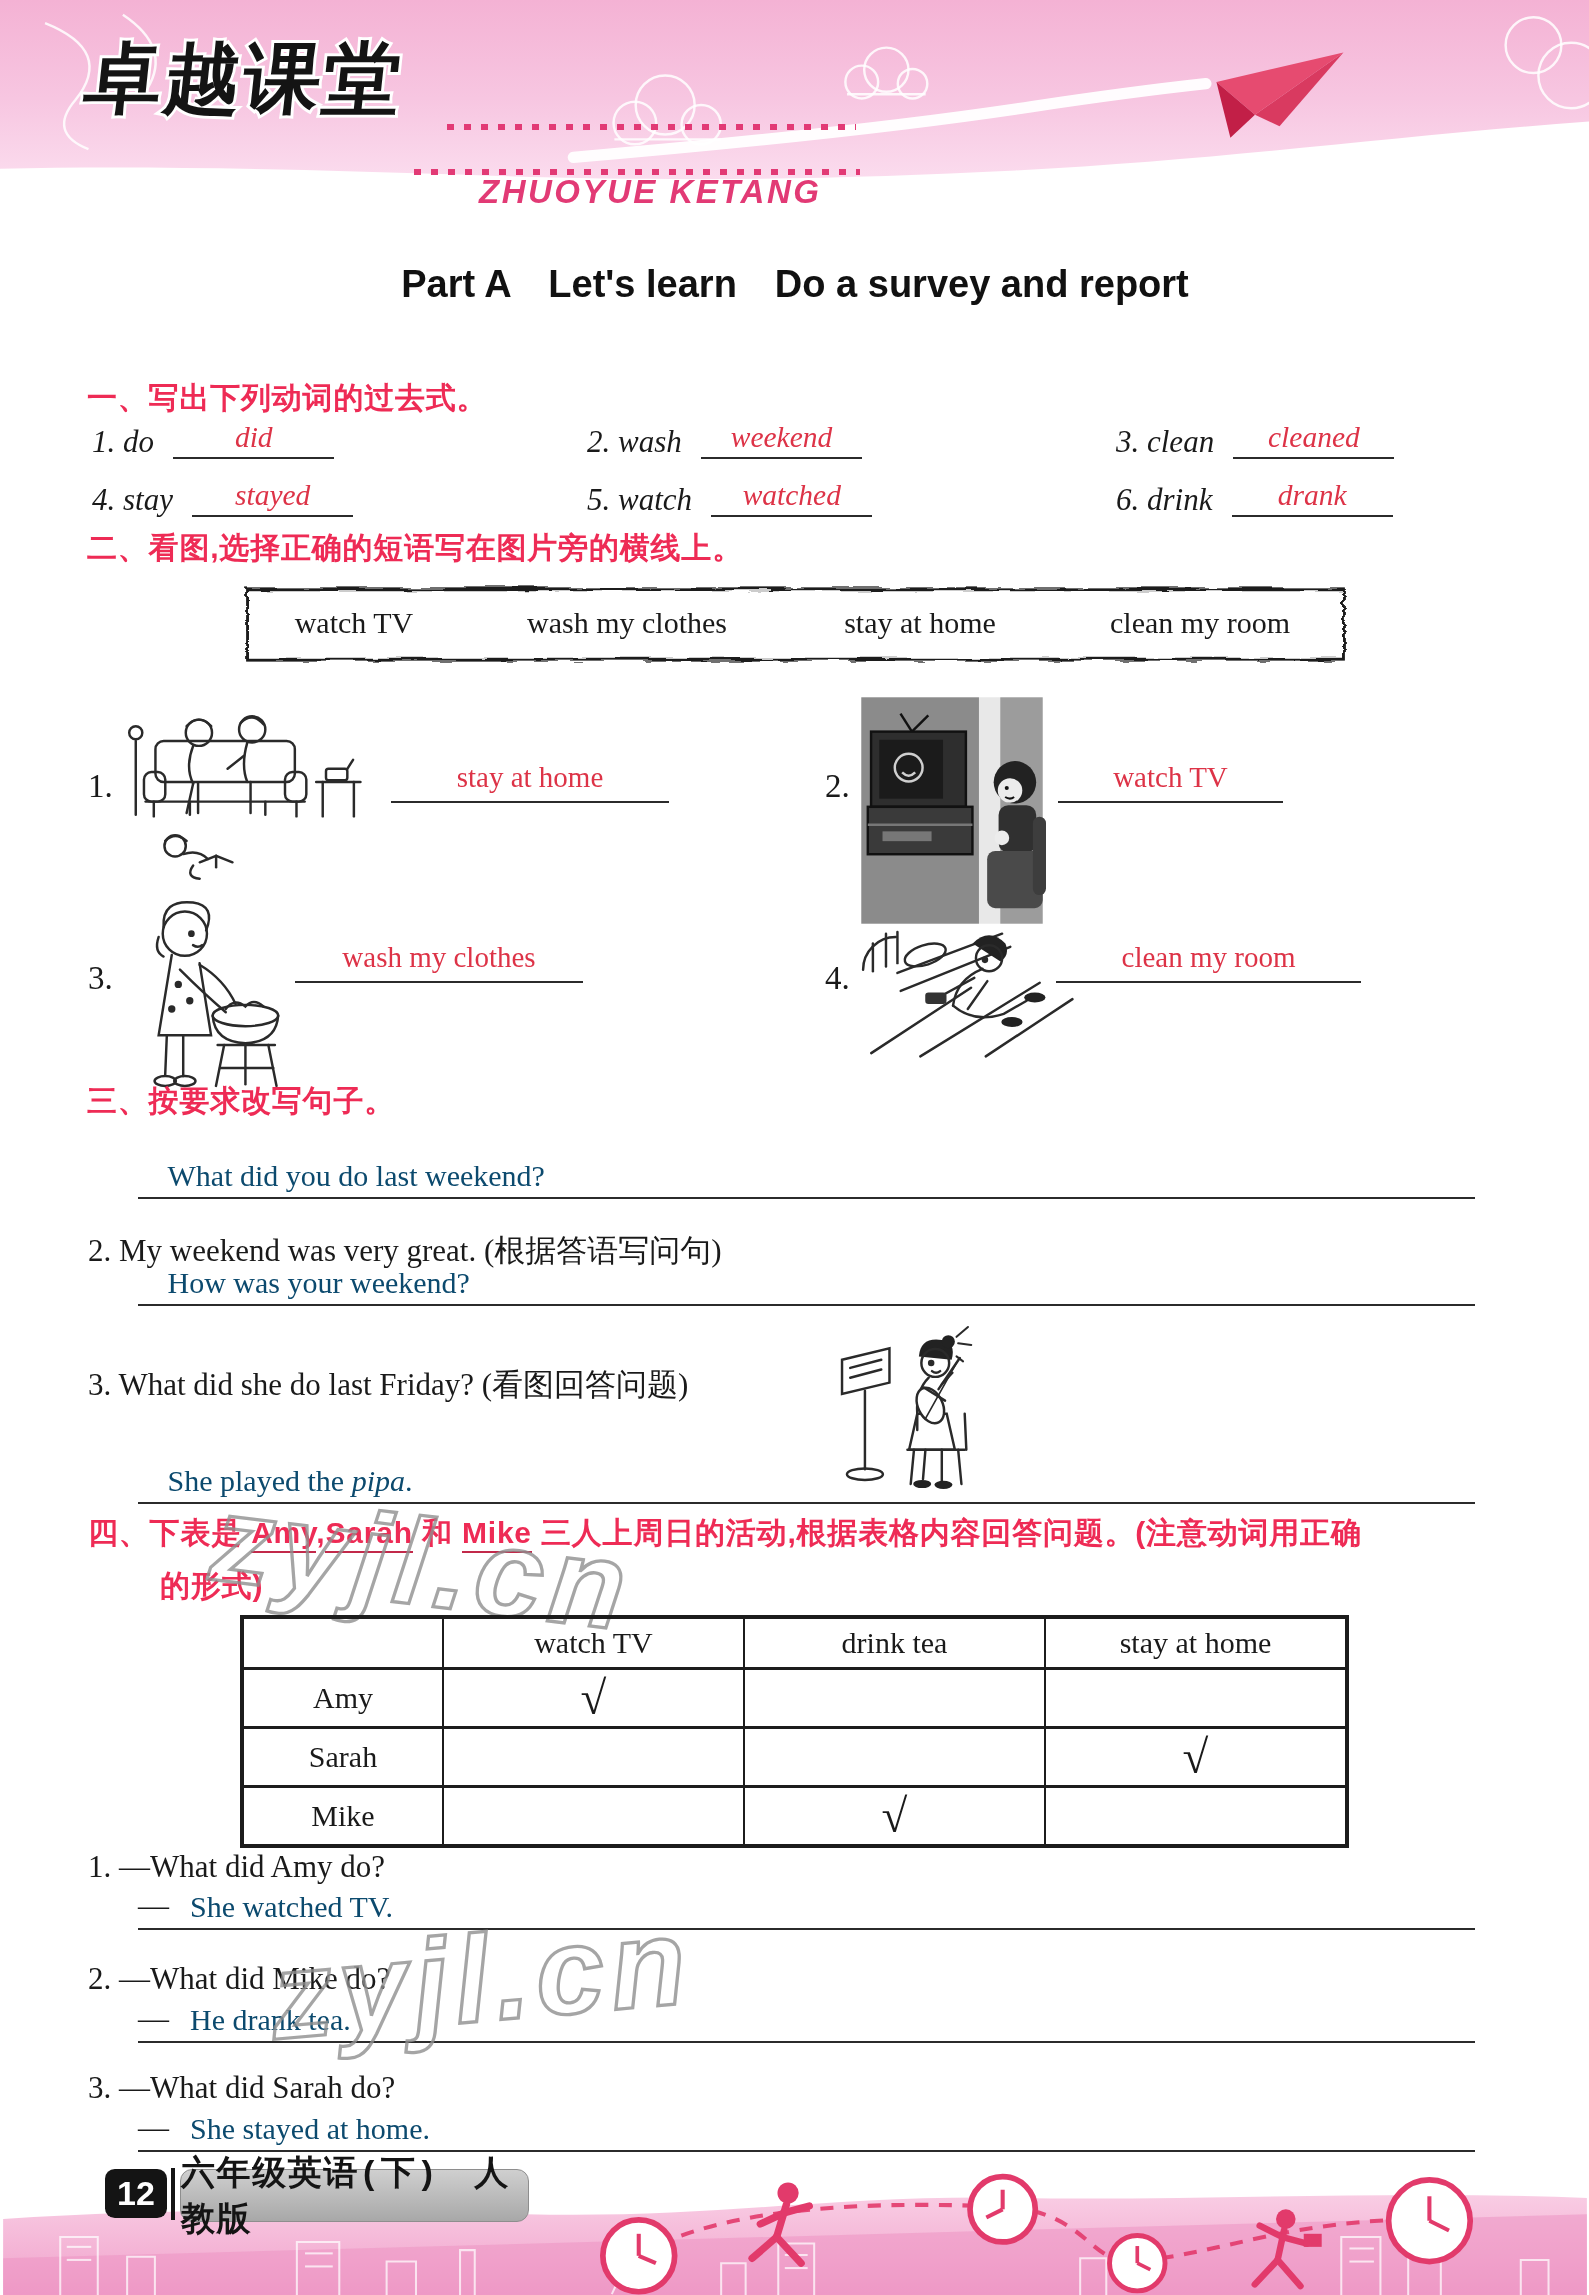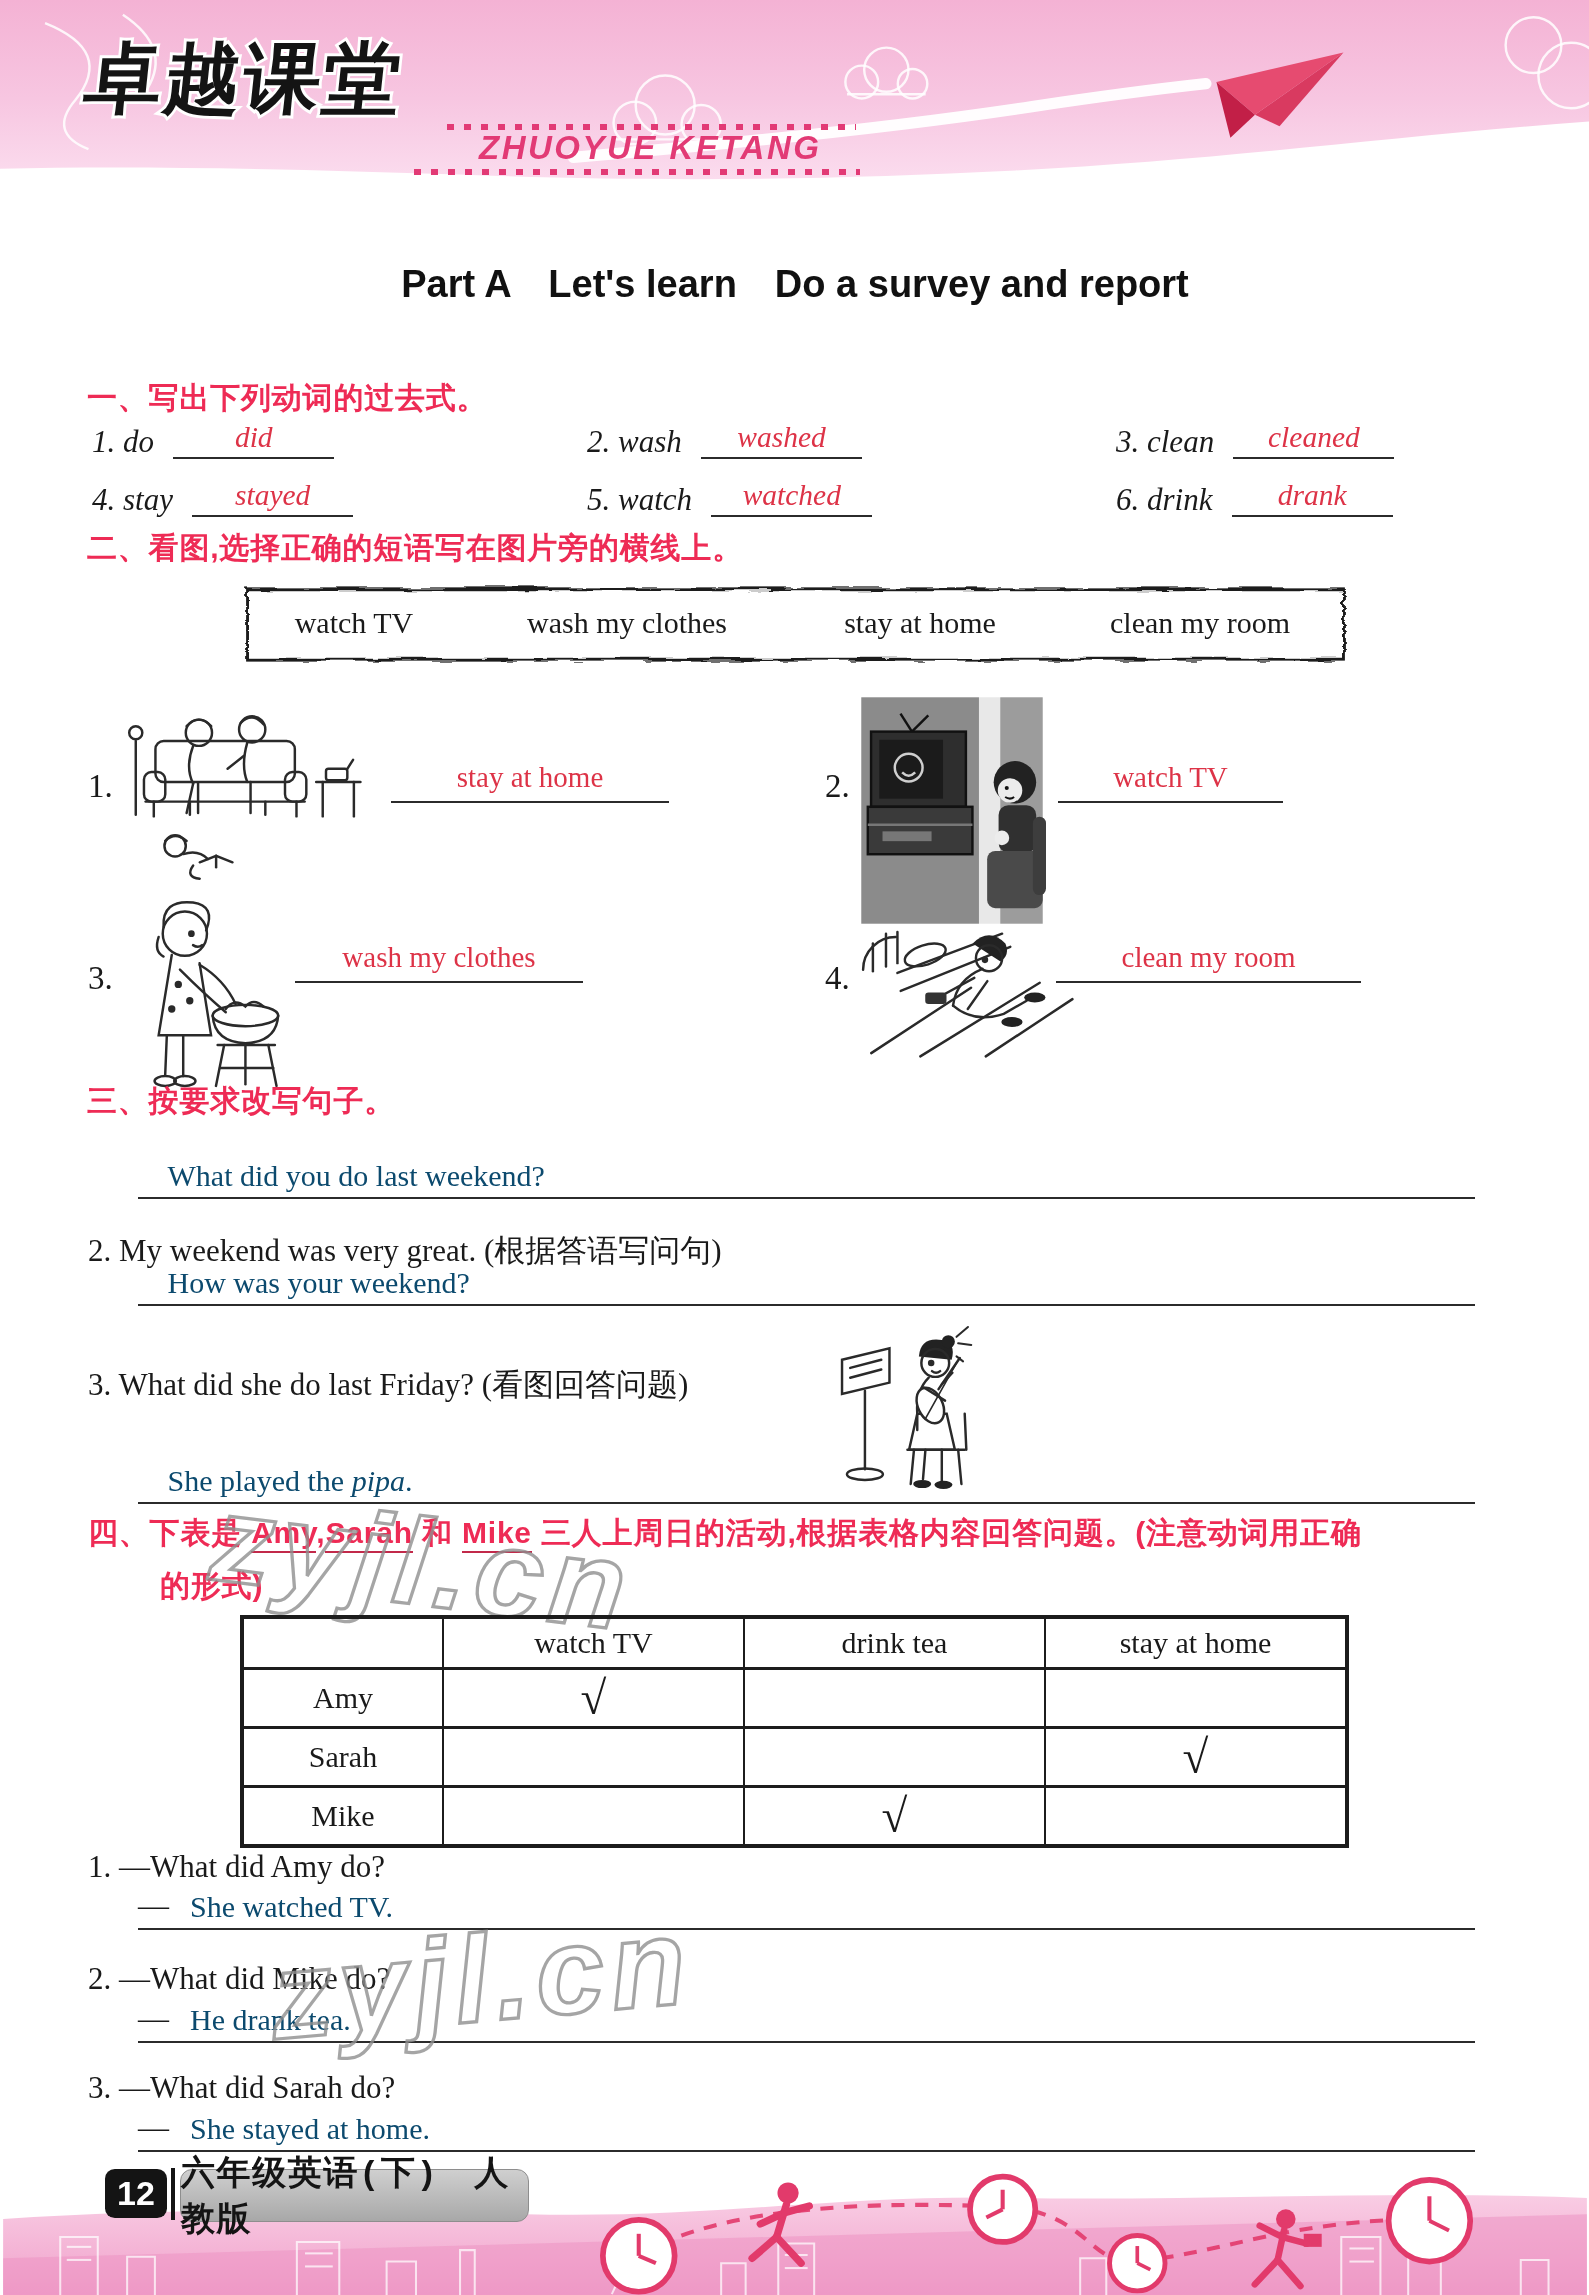--- a/index.html
+++ b/index.html
@@ -9,21 +9,21 @@
   }
   .abs{position:absolute;}
   
   .logo-cn{
     font-family:"Liberation Sans","DejaVu Sans",sans-serif;font-weight:900;font-size:77px;
     color:#141414;letter-spacing:2.5px;transform:skewX(-6deg);
     -webkit-text-stroke:5.7px #ffffff;paint-order:stroke fill;white-space:nowrap;
   }
   .logo-py{
     font-family:"Liberation Sans","DejaVu Sans",sans-serif;font-style:italic;font-weight:700;
-    font-size:33px;color:#e23a75;letter-spacing:2.5px;white-space:nowrap;
+    font-size:33px;color:#e23a75;letter-spacing:2.5px;white-space:nowrap;margin-top:44px;
   }
   .dots{height:5.7px;background:repeating-linear-gradient(90deg,#e23a75 0 6.6px,transparent 6.6px 17px);}
   .page-title{
     left:0;top:259px;width:1590px;text-align:center;
     font-family:"Liberation Sans","DejaVu Sans",sans-serif;font-weight:700;font-size:38px;
     color:#111;white-space:pre;
   }
   
   .sec-head{
     font-family:"Liberation Sans","DejaVu Sans",sans-serif;font-weight:800;font-size:30px;
@@ -122,21 +122,21 @@
   <div class="abs sec-head" style="left:87px;top:378px">一、写出下列动词的过去式。</div>
 
   <div class="abs verb-item" style="left:92px;top:419px">
     <span>1.</span>
     <span>do</span>
     <span class="blank"><span>did</span></span>
   </div>
   <div class="abs verb-item" style="left:587px;top:419px">
     <span>2.</span>
     <span>wash</span>
-    <span class="blank"><span>washed</span></span>
+    <span class="blank"><span>weekend</span></span>
   </div>
   <div class="abs verb-item" style="left:1116px;top:419px">
     <span>3.</span>
     <span>clean</span>
     <span class="blank"><span>cleaned</span></span>
   </div>
   <div class="abs verb-item" style="left:92px;top:477px">
     <span>4.</span>
     <span>stay</span>
     <span class="blank"><span>stayed</span></span>

